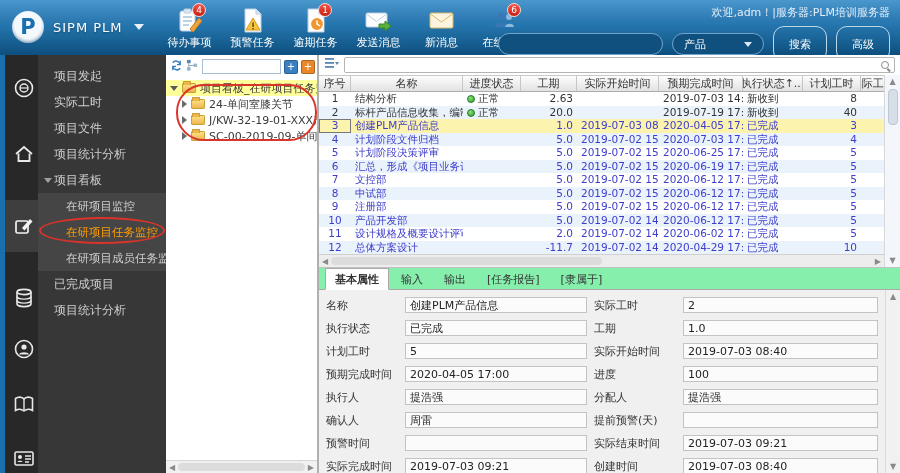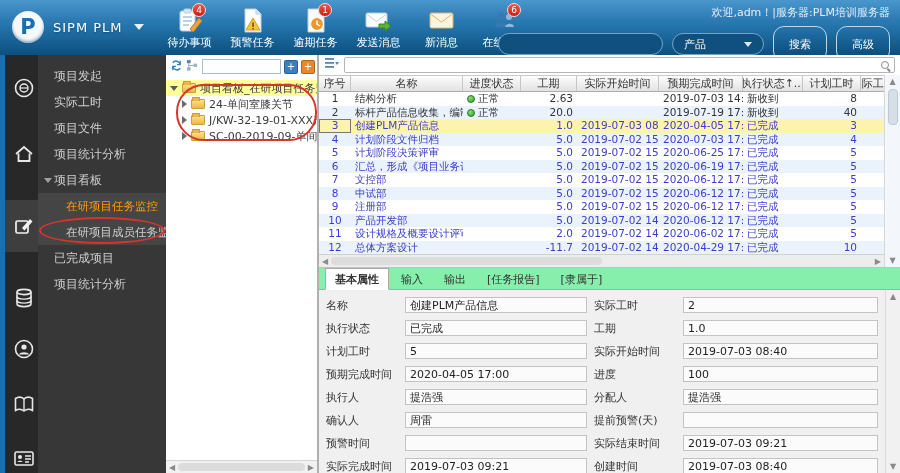--- a/index.html
+++ b/index.html
@@ -228,20 +228,21 @@
           <path d="M12 9 h6 M12 12 h6 M12 15 h4" stroke="#e8e8e8" stroke-width="1.3"></path>
         </svg></div>
   </div>
 
   <div class="menu">
       <div class="menu-item"><span>项目发起</span></div>
       <div class="menu-item"><span>实际工时</span></div>
       <div class="menu-item"><span>项目文件</span></div>
       <div class="menu-item"><span>项目统计分析</span></div>
       <div class="menu-item group"><span class="m-caret"></span><span>项目看板</span></div>
+      <div class="menu-item sub"><span>在研项目监控</span></div>
       <div class="menu-item sub active"><span>在研项目任务监控</span></div>
       <div class="menu-item sub"><span>在研项目成员任务监控</span></div>
       <div class="menu-item"><span>已完成项目</span></div>
       <div class="menu-item"><span>项目统计分析</span></div>
     </div>
   <div class="annot annot-menu"></div>
 
   <div class="tree">
     <div class="tree-toolbar">
       <span><svg viewBox="0 0 14 14">

